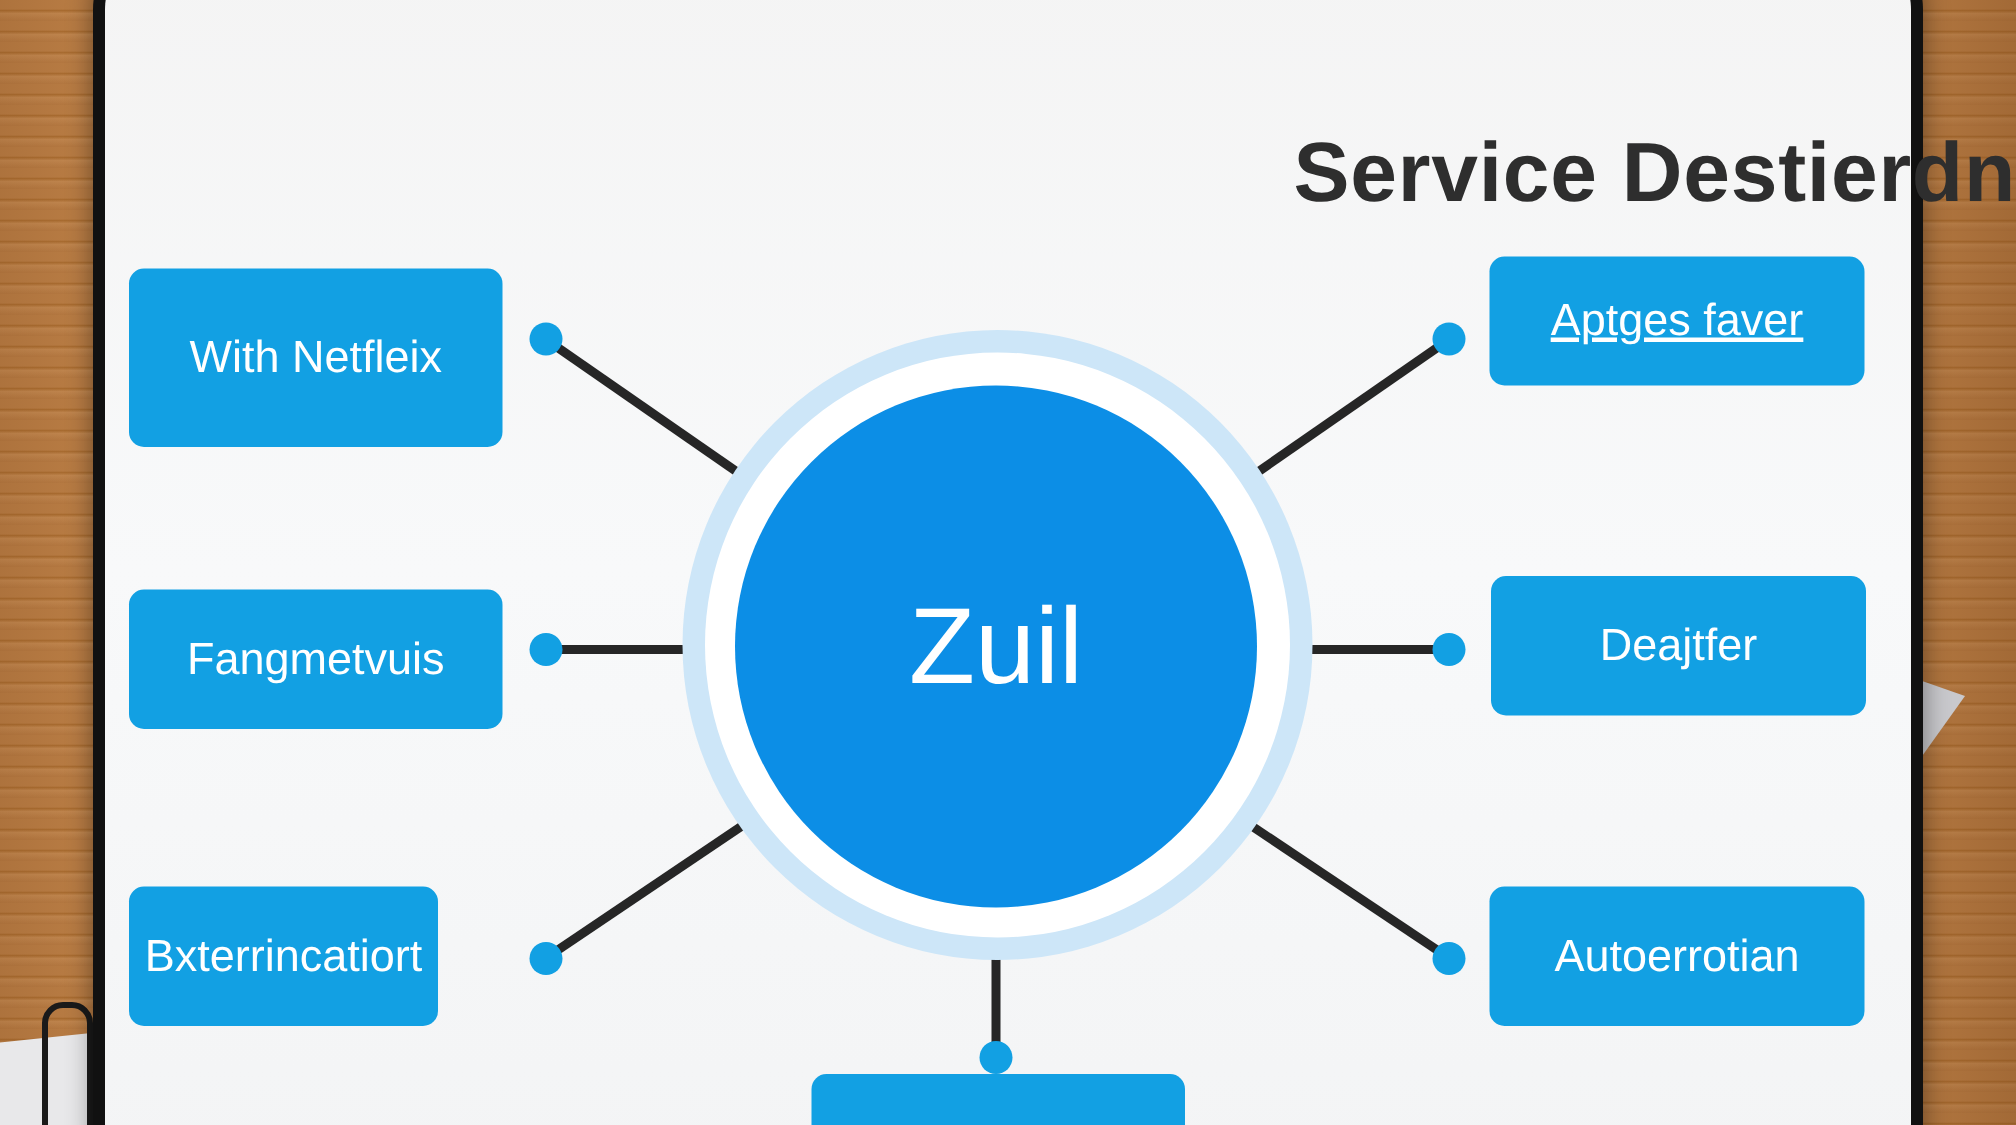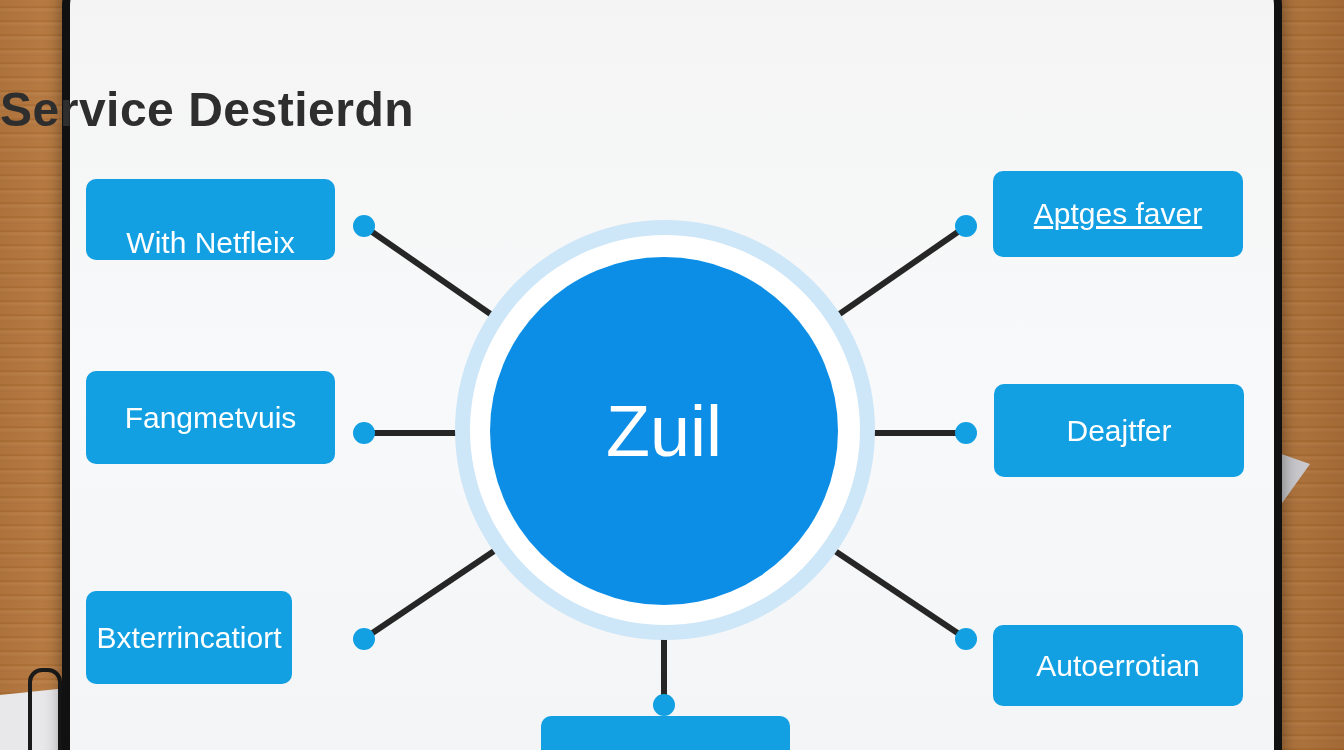--- a/index.html
+++ b/index.html
@@ -29,21 +29,21 @@
       background: #111; border-radius: 46px;
       box-shadow: 0 0 18px rgba(0,0,0,0.45);
     }
     .screen {
       position: absolute; left: 70px; top: -34px; width: 1204px; height: 830px;
       background: linear-gradient(180deg, #f4f4f4 0%, #f8f9fa 50%, #f3f4f5 100%);
       border-radius: 40px; overflow: hidden;
     }
     .title {
       position: absolute; left: 0; width: 100%; top: 82px;
-      text-align: left; font-size: 48px; font-weight: bold; color: #2e2e2e;
+      text-align: right; font-size: 56px; font-weight: bold; color: #2e2e2e;
       letter-spacing: 0.5px;
     }
     svg.links { position: absolute; left: 0; top: 0; width: 1344px; height: 750px; }
     .node {
       position: absolute; background: #12a0e3; color: #ffffff;
       border-radius: 10px; display: flex; align-items: center; justify-content: center;
       font-size: 30px; white-space: nowrap;
     }
     .hub-ring {
       position: absolute; left: 455px; top: 220px; width: 420px; height: 420px;
@@ -94,33 +94,33 @@
     <circle cx="664" cy="705" r="11"></circle>
   </g>
 </svg>
 
 <div class="hub-ring"></div>
 <div class="hub-gap"></div>
 <div class="hub">
   <span>Zuil</span>
 </div>
 
-<div class="node" style="left:86px; top:179px; width:249px; height:81px;align-items:flex-end;">
+<div class="node" style="left:86px; top:179px; width:249px; height:119px;">
   <span>With Netfleix</span>
 </div>
-<div class="node" style="left:86px; top:371px; width:249px; height:93px;">
+<div class="node" style="left:86px; top:393px; width:249px; height:93px;">
   <span>Fangmetvuis</span>
 </div>
 <div class="node" style="left:86px; top:591px; width:206px; height:93px;">
   <span>Bxterrincatiort</span>
 </div>
 <div class="node" style="left:993px; top:171px; width:250px; height:86px;text-decoration:underline;">
   <span>Aptges faver</span>
 </div>
 <div class="node" style="left:994px; top:384px; width:250px; height:93px;text-align:center;">
   <span>Deajtfer</span>
 </div>
-<div class="node" style="left:993px; top:591px; width:250px; height:81px;margin-top:34px;">
+<div class="node" style="left:993px; top:591px; width:250px; height:93px;">
   <span>Autoerrotian</span>
 </div>
 <div class="node" style="left:541px; top:716px; width:249px; height:60px;">
   <span></span>
 </div>
 
 </body></html>

